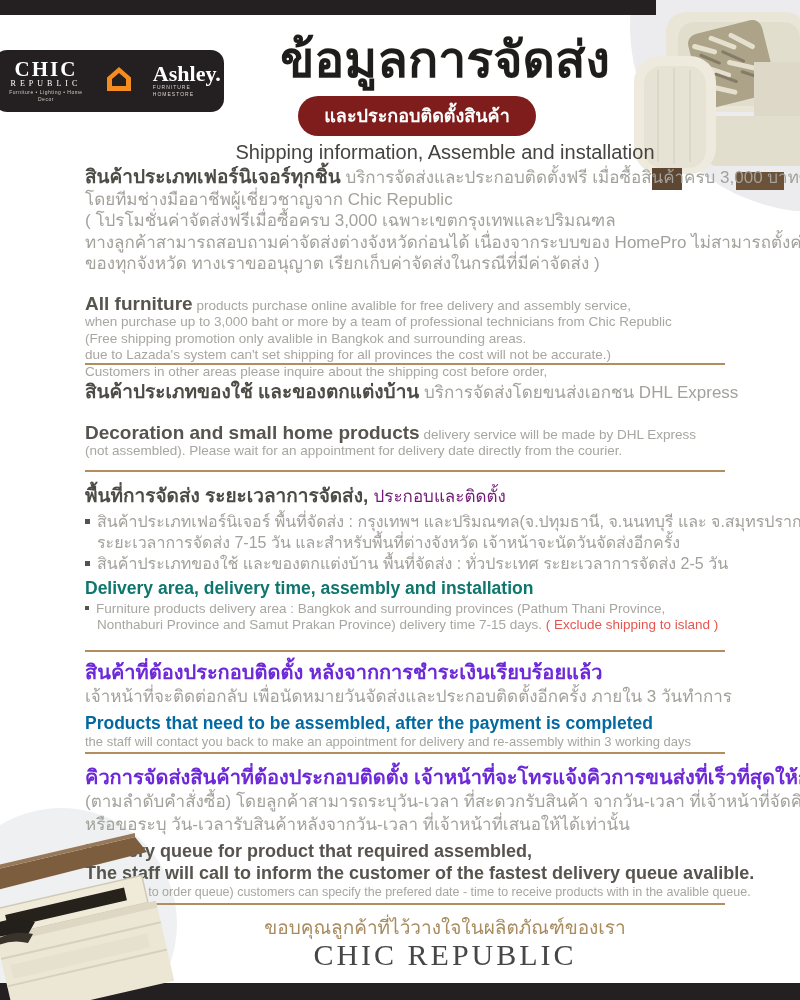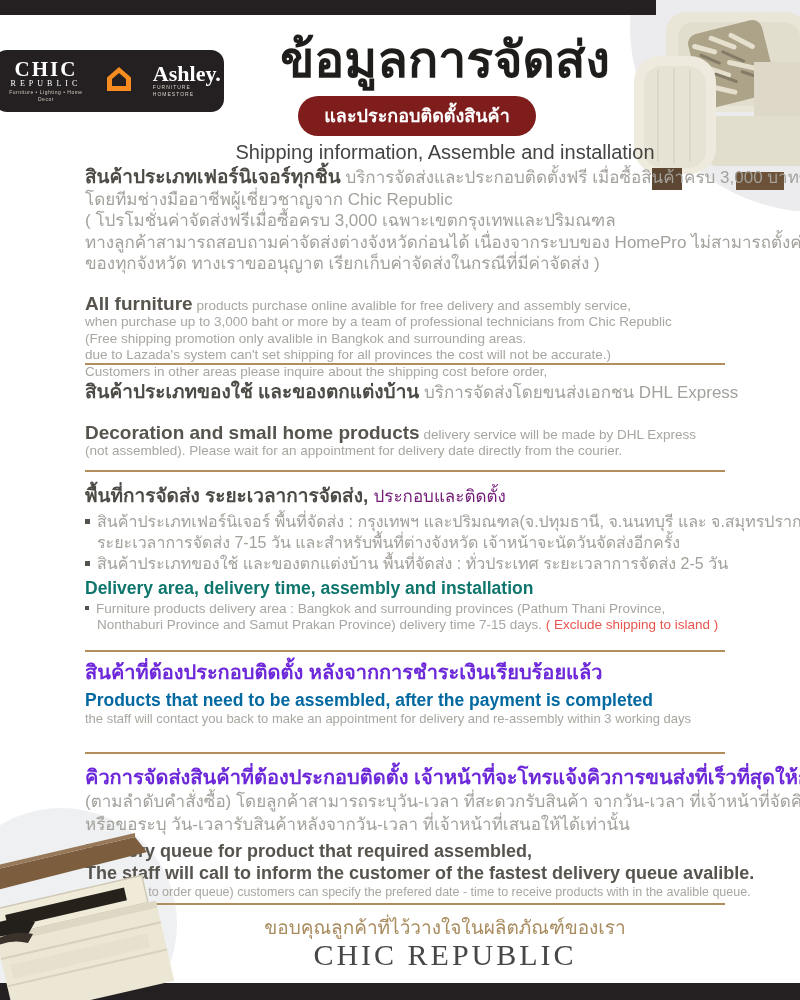--- a/index.html
+++ b/index.html
@@ -195,20 +195,21 @@
       <div class="cont">
         <span>Nonthaburi Province and Samut Prakan Province) delivery time 7-15 days.</span>
         <span class="red">( Exclude shipping to island )</span>
       </div>
     </div>
   </div>
   <div class="rule r3"></div>
 
   <div class="section s4">
     <div class="th-bold">สินค้าที่ต้องประกอบติดตั้ง หลังจากการชำระเงินเรียบร้อยแล้ว</div>
+    <div class="th-reg">เจ้าหน้าที่จะติดต่อกลับ เพื่อนัดหมายวันจัดส่งและประกอบติดตั้งอีกครั้ง ภายใน 3 วันทำการ</div>
     <div class="en-bold">Products that need to be assembled, after the payment is completed</div>
     <div class="en-reg">the staff will contact you back to make an appointment for delivery and re-assembly within 3 working days</div>
   </div>
   <div class="rule r4"></div>
 
   <div class="section s5">
     <div class="th-bold">คิวการจัดส่งสินค้าที่ต้องประกอบติดตั้ง เจ้าหน้าที่จะโทรแจ้งคิวการขนส่งที่เร็วที่สุดให้กับลูกค้า</div>
     <div class="th-line">(ตามลำดับคำสั่งซื้อ) โดยลูกค้าสามารถระบุวัน-เวลา ที่สะดวกรับสินค้า จากวัน-เวลา ที่เจ้าหน้าที่จัดคิวให้ได้</div>
     <div class="th-line">หรือขอระบุ วัน-เวลารับสินค้าหลังจากวัน-เวลา ที่เจ้าหน้าที่เสนอให้ได้เท่านั้น</div>
     <div class="en-bold-block">

